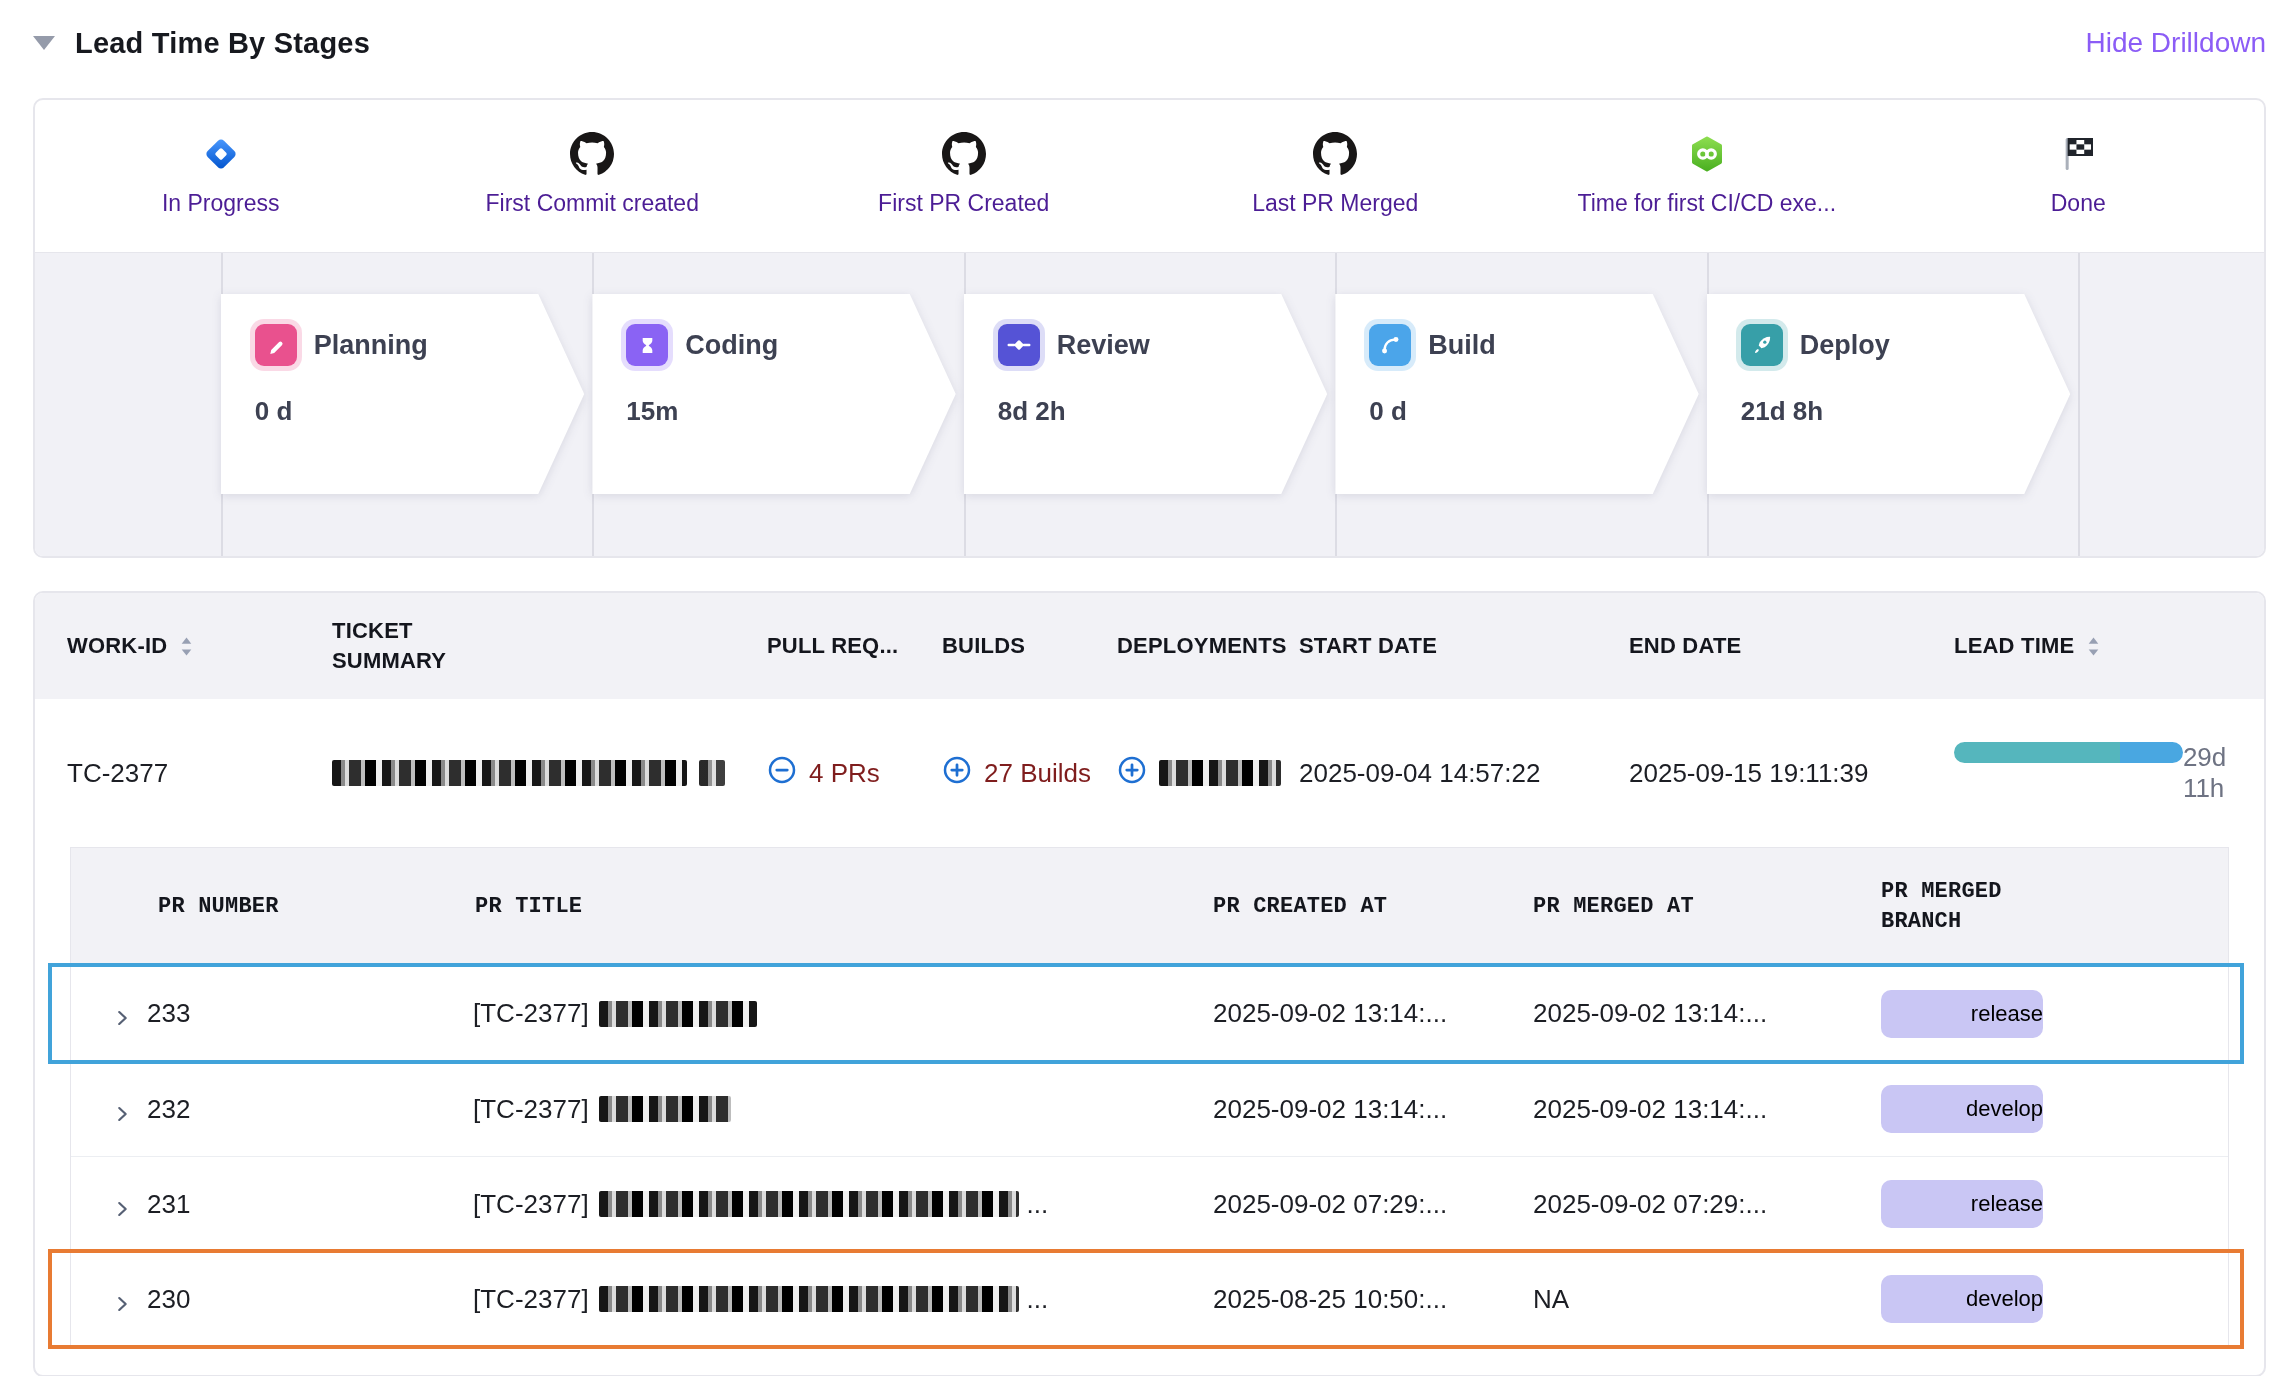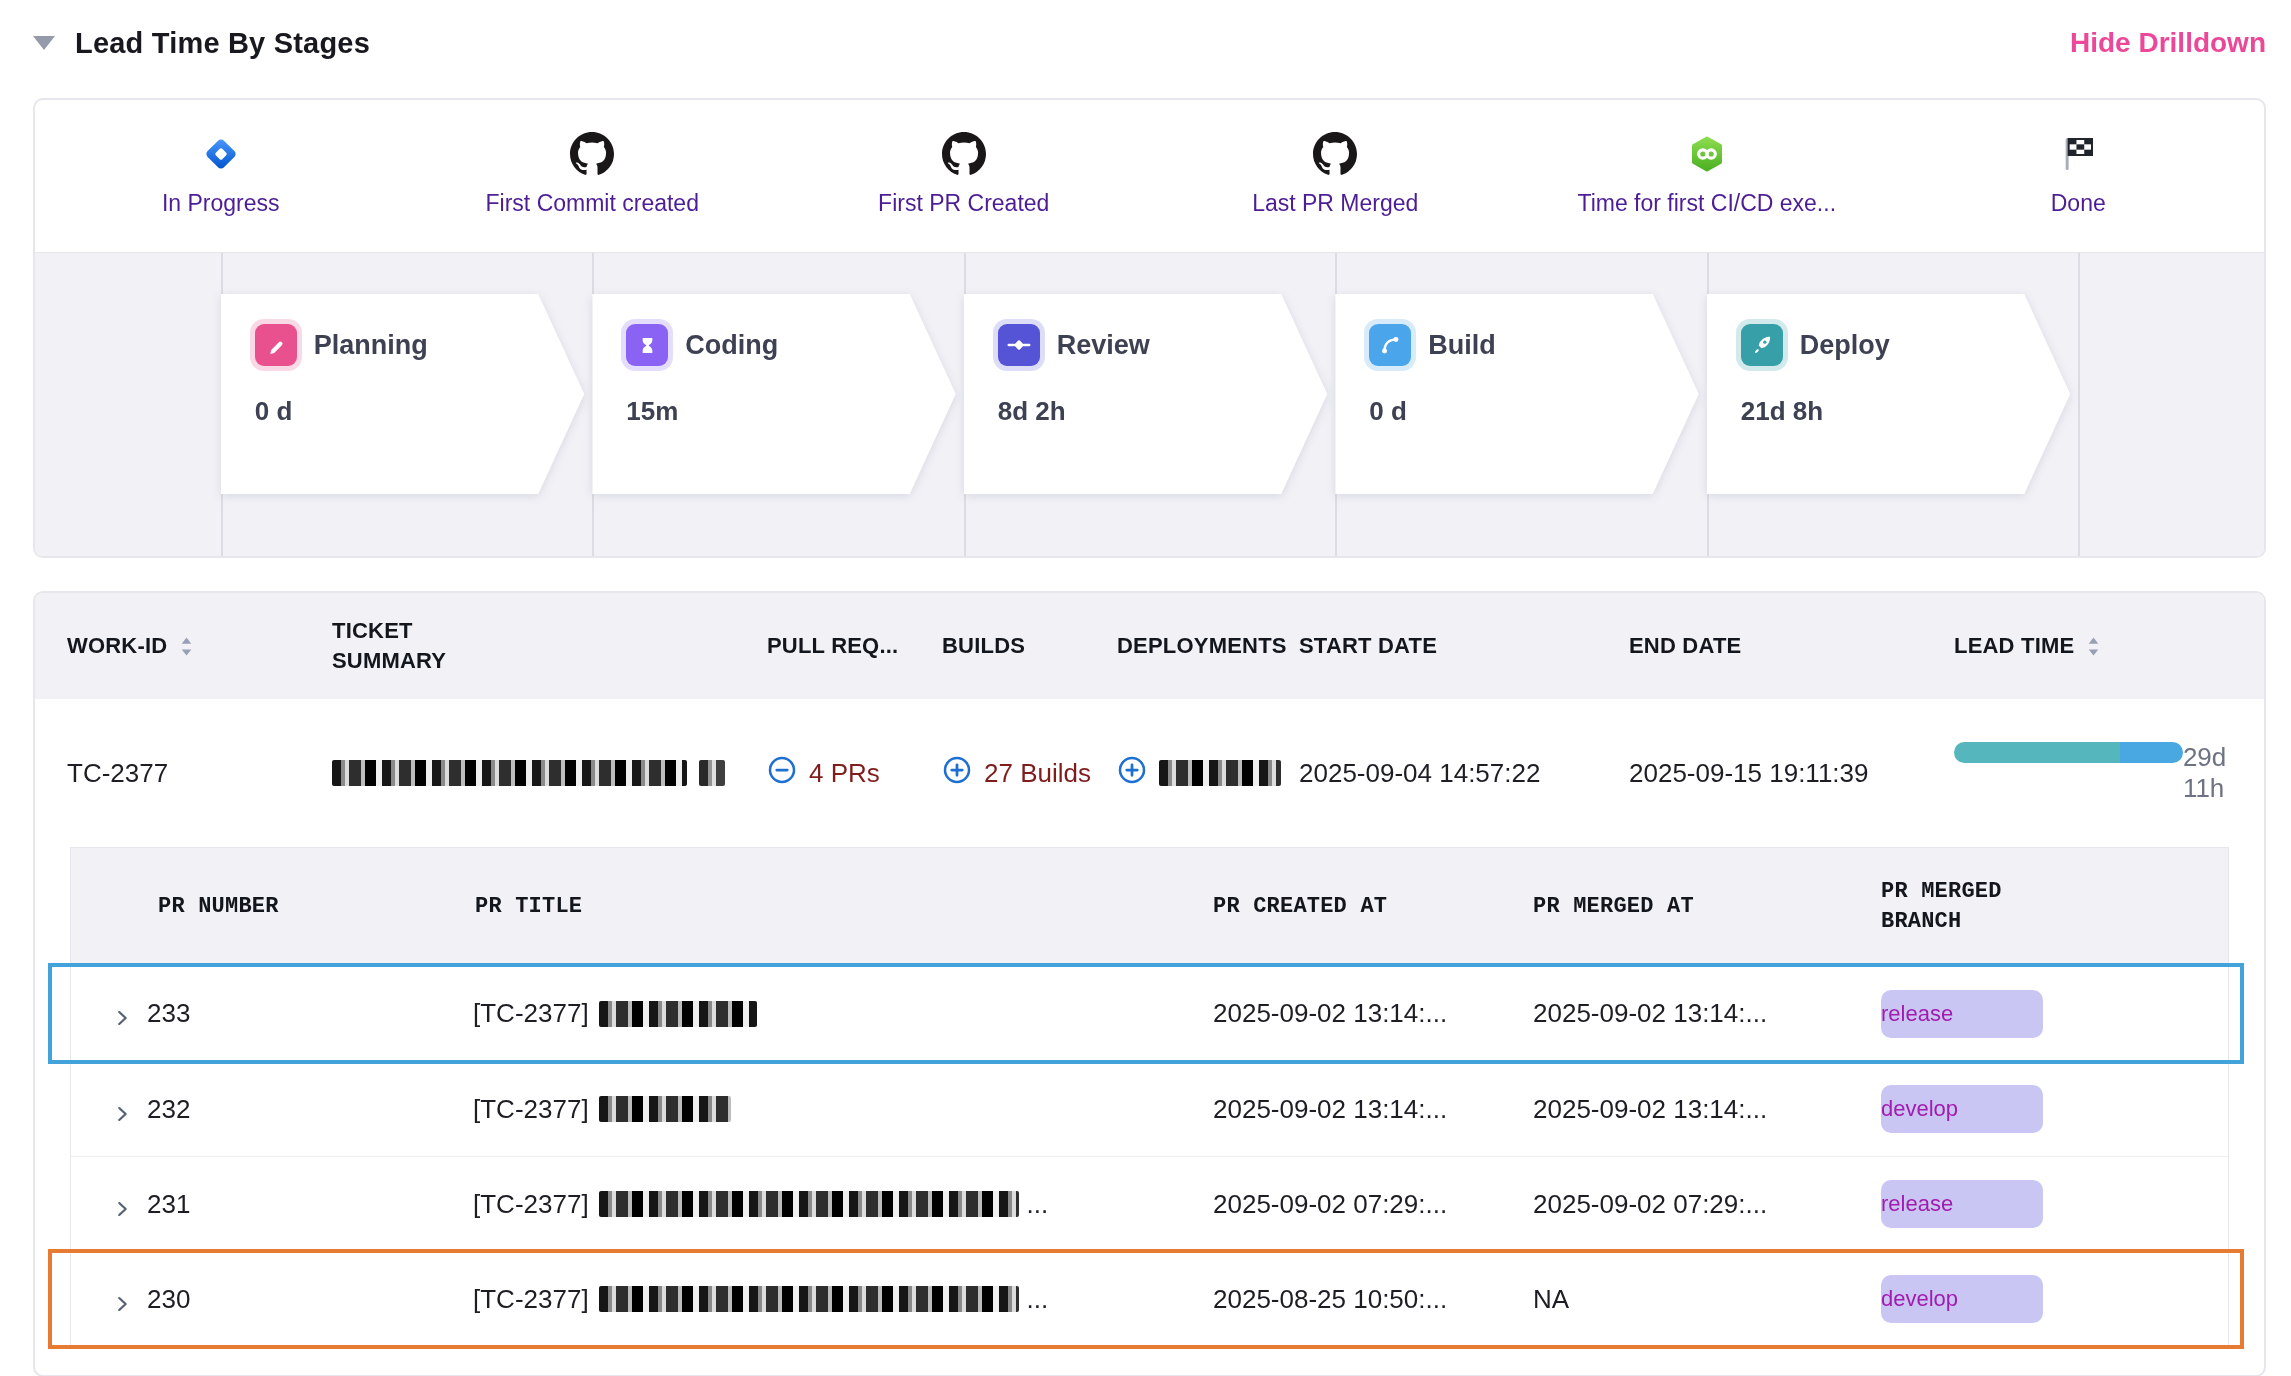--- a/index.html
+++ b/index.html
@@ -7,21 +7,21 @@
   .page{
     position:relative; width:2291px; height:1376px; background:#fff;
     font-family:"Liberation Sans", sans-serif; color:#1c1e24;
     padding:14px 25px 0 33px; overflow:hidden;
   }
   
   .topbar{ display:flex; align-items:center; justify-content:space-between; height:58px; margin-bottom:26px; padding-left:0; }
   .title-group{ display:flex; align-items:center; gap:20px; }
   .tri-down{ width:0; height:0; border-left:11px solid transparent; border-right:11px solid transparent; border-top:14px solid #959baa; cursor:pointer; }
   .section-title{ font-size:29px; font-weight:700; color:#17191f; letter-spacing:.2px; }
-  .drill-link{ font-size:28px; font-weight:700; color:#ec4899; cursor:pointer; }
+  .drill-link{ font-size:28px; font-weight:400; color:#8b5cf6; cursor:pointer; }
 
   
   .stages-panel{ border:2px solid #e6e6ec; border-radius:10px; height:460px; overflow:hidden; background:#fff; }
   .milestones{ display:flex; height:152px; }
   .milestone{ flex:1; display:flex; flex-direction:column; align-items:center; justify-content:flex-start; padding-top:30px; gap:12px; }
   .milestone .m-icon{ height:48px; display:flex; align-items:center; justify-content:center; }
   .m-label{ font-size:23px; color:#4c1d95; }
 
   .band{ position:relative; height:304px; background:#f1f1f6; border-top:1px solid #e6e6ec; }
   .vline{ position:absolute; top:0; bottom:0; width:2px; background:#dcdce4; }
@@ -75,21 +75,21 @@
   .ph-title{ padding-left:2px; }
   .ph-branch{ padding-left:33px; }
   .ph-branch span{ display:block; max-width:175px; }
   .pr-row{ position:relative; height:95px; font-size:26px; background:#fff; border-top:1px solid #eceef2; cursor:pointer; }
   .pr-row.first{ border-top:none; }
   .num-cell{ display:flex; align-items:flex-end; gap:14px; padding-left:40px; }
   .expander{ display:flex; align-items:center; cursor:pointer; }
   .title-cell{ display:flex; align-items:center; white-space:nowrap; overflow:hidden; }
   .title-cell .redacted{ margin-left:10px; margin-right:8px; }
   .branch-cell{ padding-left:33px; }
-  .badge{ display:inline-block; min-width:162px; padding:11px 0; text-align:left; background:#c9c6f4; color:#a21caf; font-size:22px; border-radius:10px; }
+  .badge{ display:inline-block; min-width:162px; padding:11px 0; text-align:right; background:#c9c6f4; color:#000000; font-size:22px; border-radius:10px; }
   .hl{ position:absolute; left:-23px; right:-16px; top:-3px; bottom:-3px; border:4px solid transparent; pointer-events:none; z-index:3; }
 </style>
 </head>
 <body>
 
 <div class="page">
 
   <div class="topbar">
     <div class="title-group">
       <div class="tri-down"></div>

